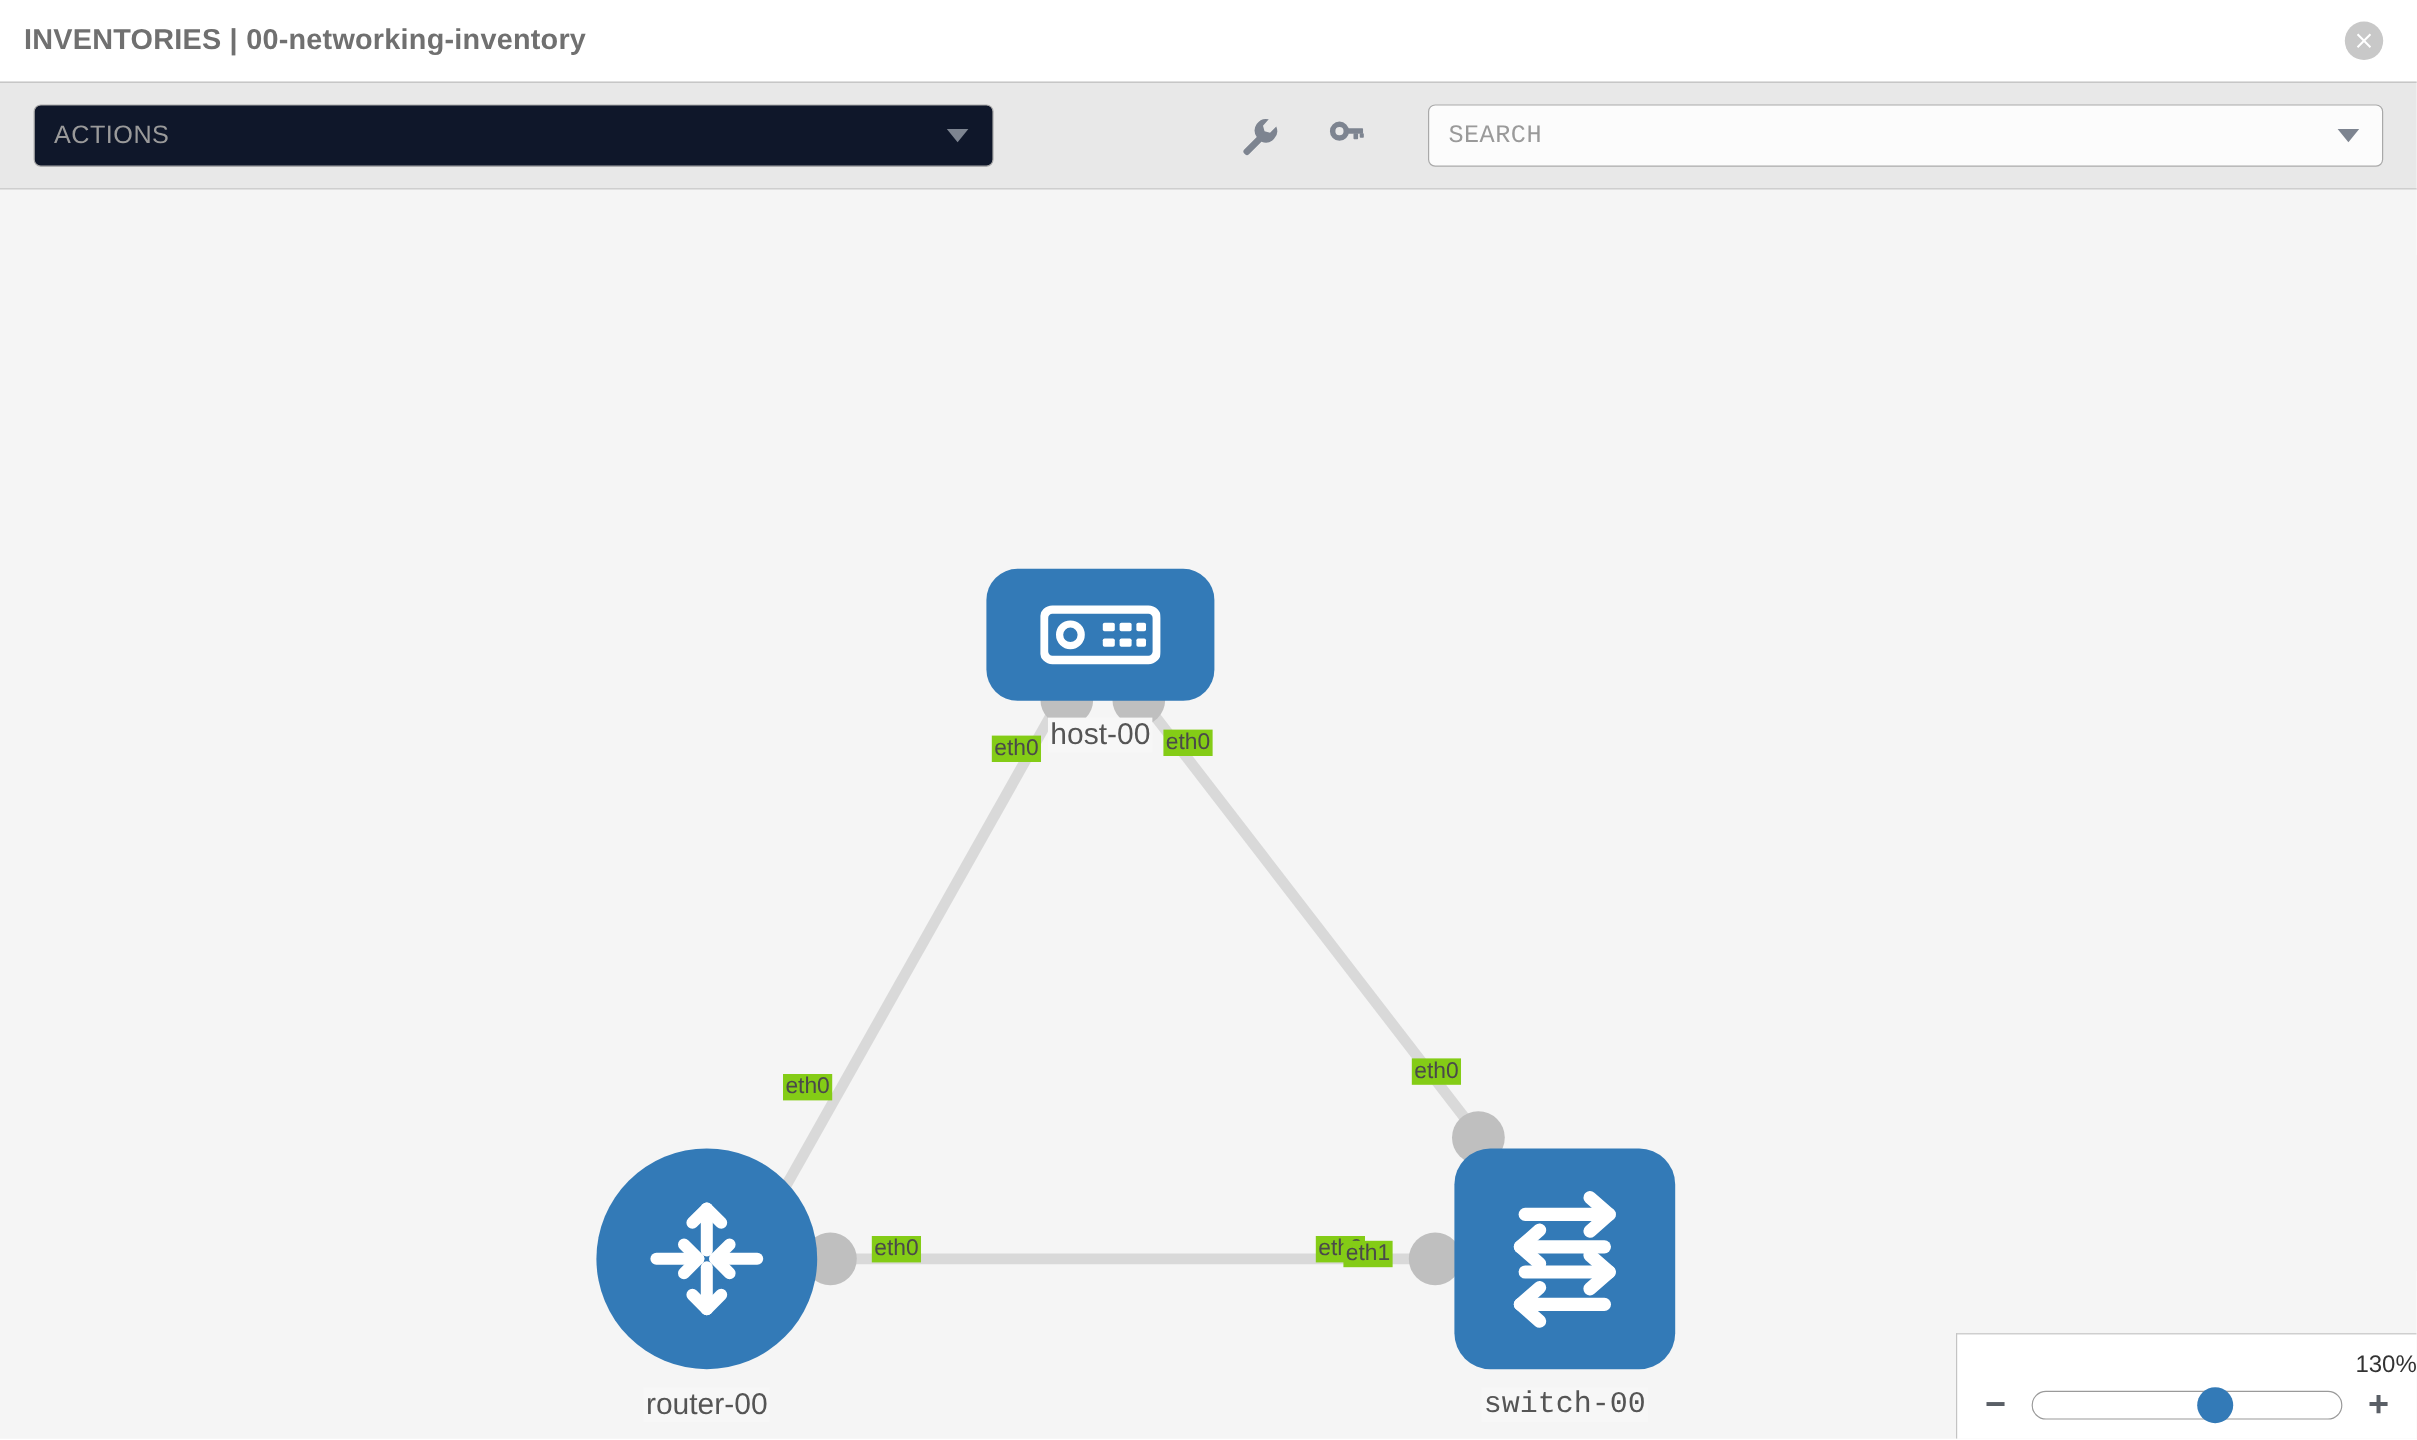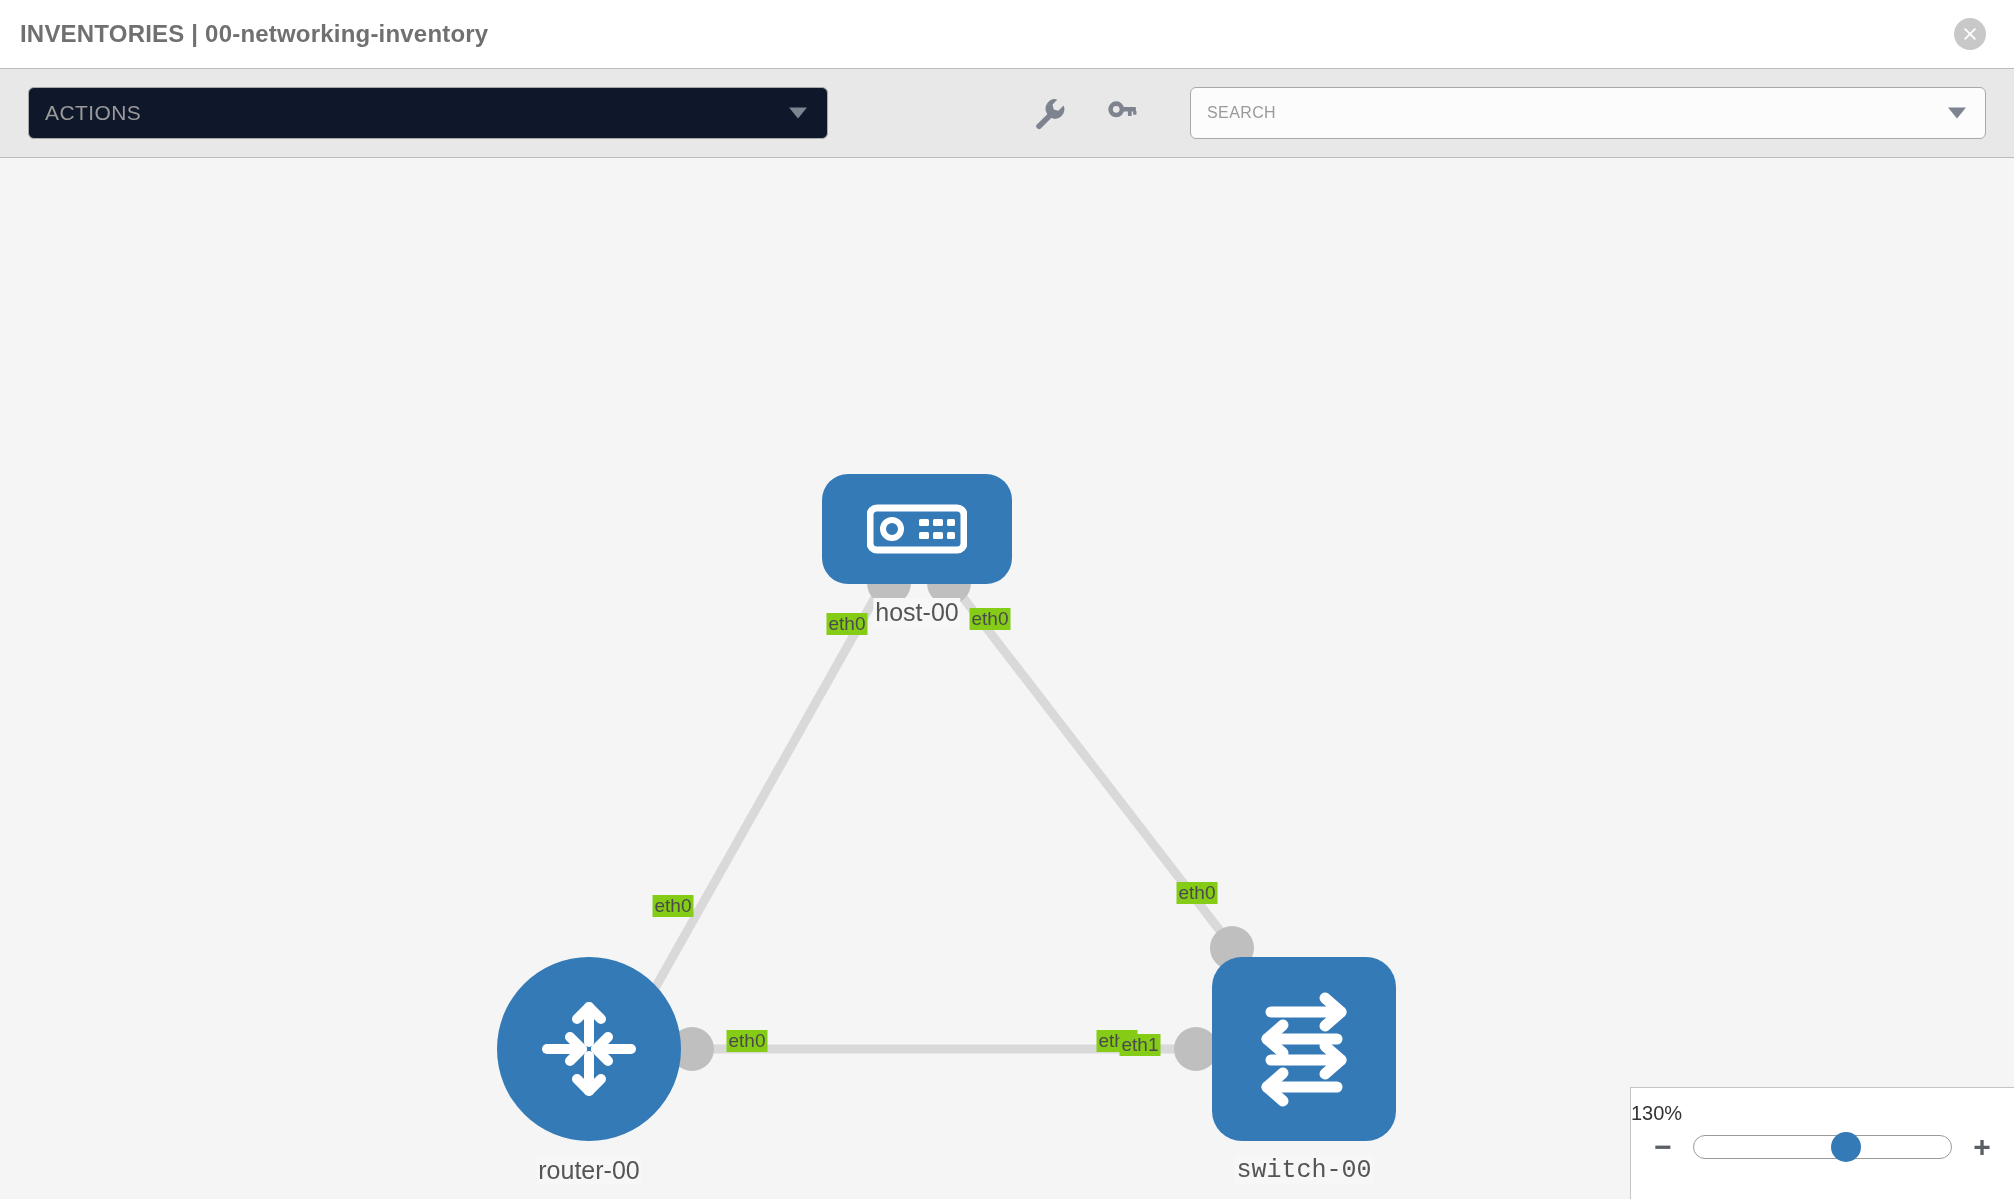--- a/index.html
+++ b/index.html
@@ -99,24 +99,24 @@
     margin-left: 48px;
     flex: 1 1 auto;
     height: 52px;
   }
   .search-box {
     width: 100%;
     height: 52px;
     background: #fcfcfc;
     border: 1px solid #a9a9a9;
     border-radius: 6px;
-    font-size: 16px;
+    font-size: 21px;
     color: #9a9a9a;
     padding: 0 48px 0 16px;
-    font-family: Liberation Sans, sans-serif;
+    font-family: Liberation Mono, monospace;
     letter-spacing: 0.4px;
     outline: none;
   }
   .search-box::placeholder { color: #9a9a9a; opacity: 1; }
 
   
   .canvas {
     position: relative;
     height: 1041px;
     background: #f5f5f5;
@@ -160,28 +160,28 @@
     transform: translate(-50%, -50%);
     cursor: pointer;
   }
 
   
   .zoom-panel {
     position: absolute;
     right: 0;
     bottom: 0;
     width: 384px;
-    height: 112px;
+    height: 88px;
     background: #ffffff;
     border: 1px solid #c4c4c4;
     border-right: none;
     border-bottom: none;
     display: flex;
     flex-direction: column;
-    align-items: flex-start;
+    align-items: flex-end;
     padding-top: 14px;
   }
   .zoom-value {
     font-size: 20px;
     color: #333333;
     margin-bottom: 8px;
   }
   .zoom-row {
     display: flex;
     align-items: center;

